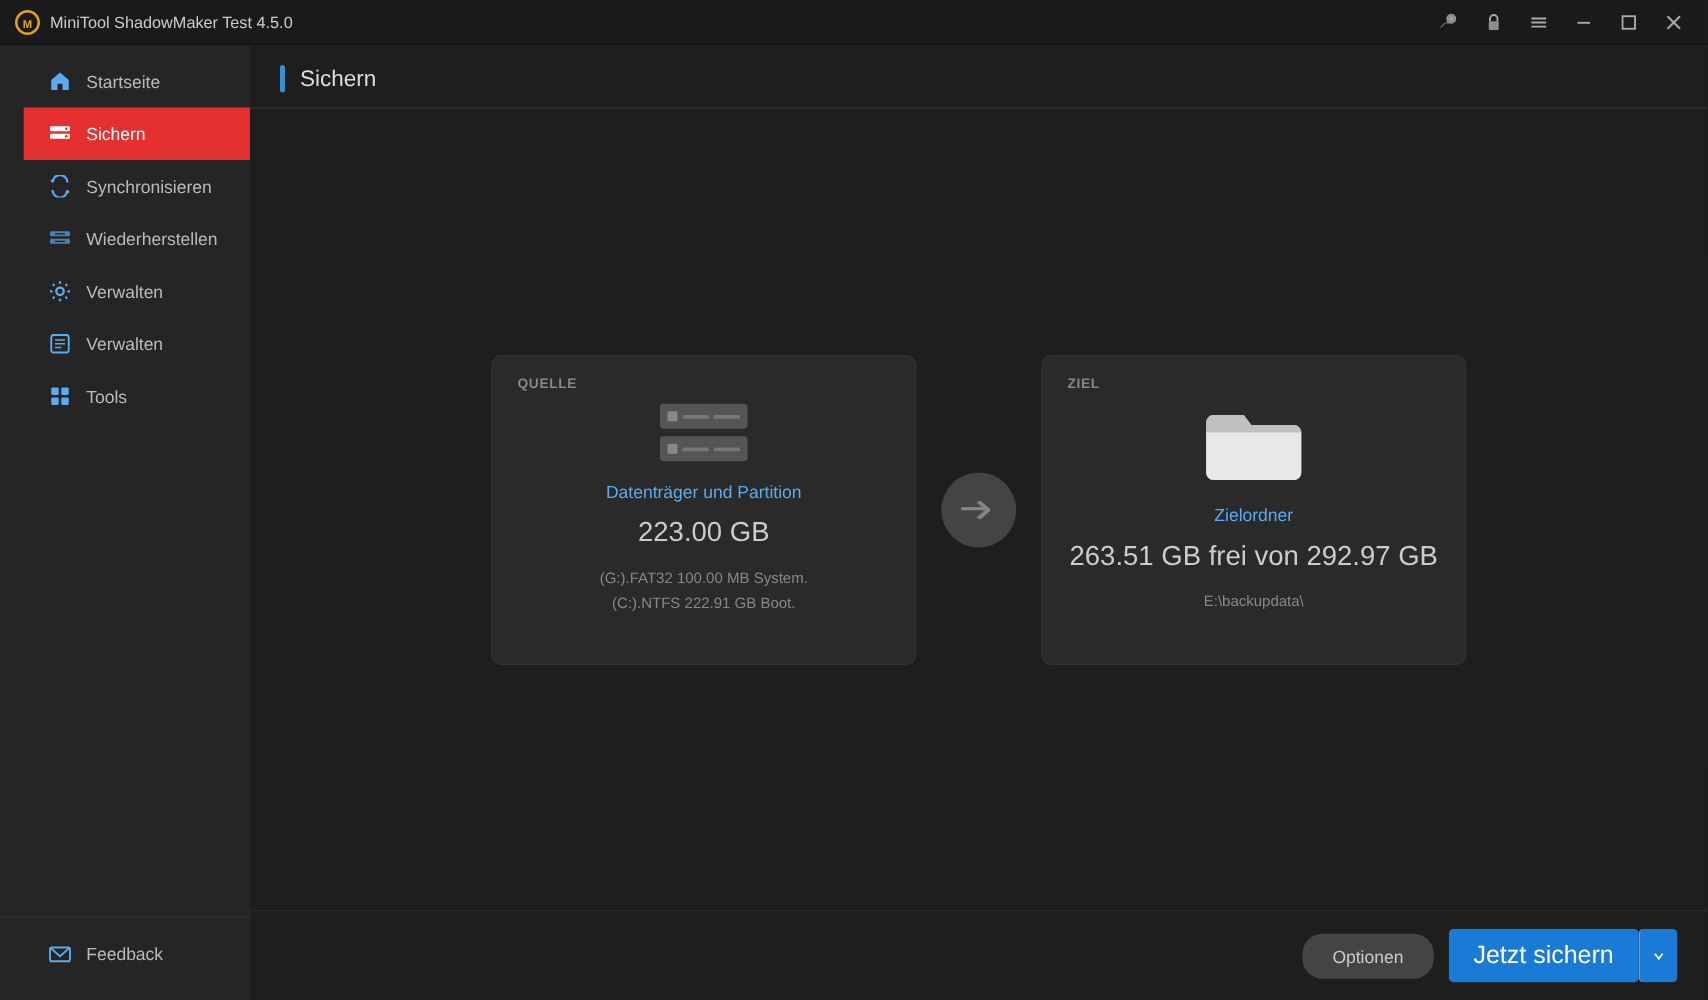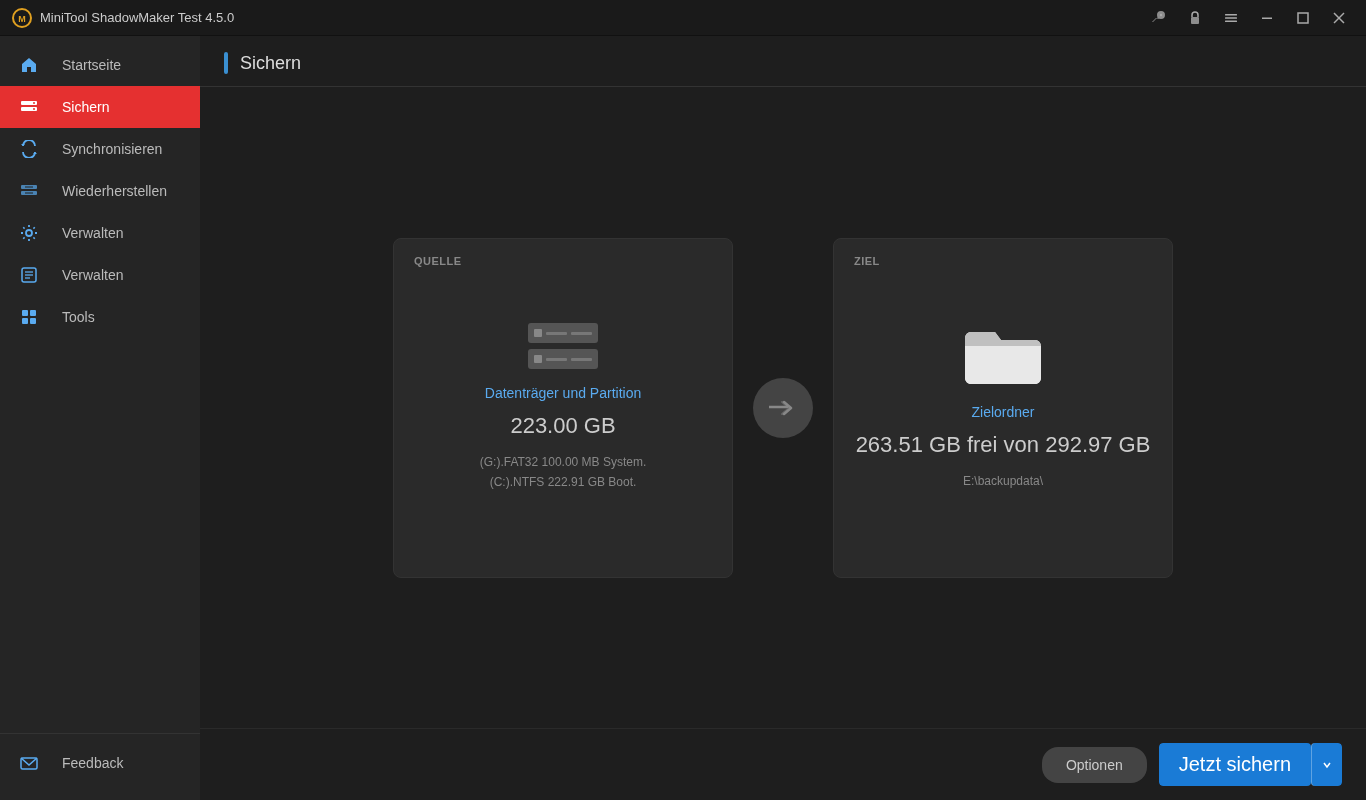--- a/index.html
+++ b/index.html
@@ -68,26 +68,27 @@
       flex-direction: column;
       flex-shrink: 0;
       padding-top: 8px;
     }
     .sidebar-nav {
       flex: 1;
     }
     .sidebar-item {
       display: flex;
       align-items: center;
-      gap: 24px;
+      gap: 12px;
       padding: 12px 20px;
       cursor: pointer;
       color: #bbb;
       font-size: 14px;
       transition: background 0.1s;
+      margin-left: 19px;
     }
     .sidebar-item.active {
       background: #e53030;
       color: #fff;
     }
     .sidebar-item-icon {
       width: 18px;
       height: 18px;
       flex-shrink: 0;
       display: flex;
@@ -138,21 +139,21 @@
       justify-content: center;
       gap: 0;
       padding: 40px 60px;
       position: relative;
     }
 
     .backup-card {
       background: #2a2a2a;
       border-radius: 8px;
       width: 340px;
-      height: 340px;
+      height: 248px;
       display: flex;
       flex-direction: column;
       align-items: center;
       justify-content: center;
       padding: 21px;
       cursor: pointer;
       border: 1px solid #333;
       position: relative;
     }
 

